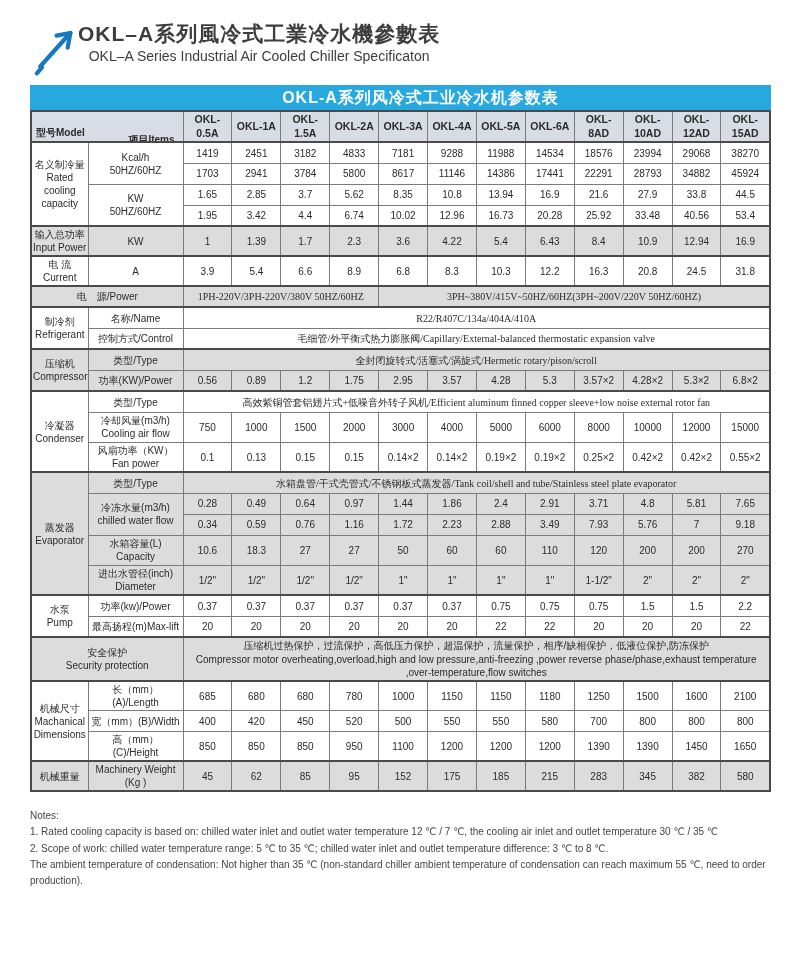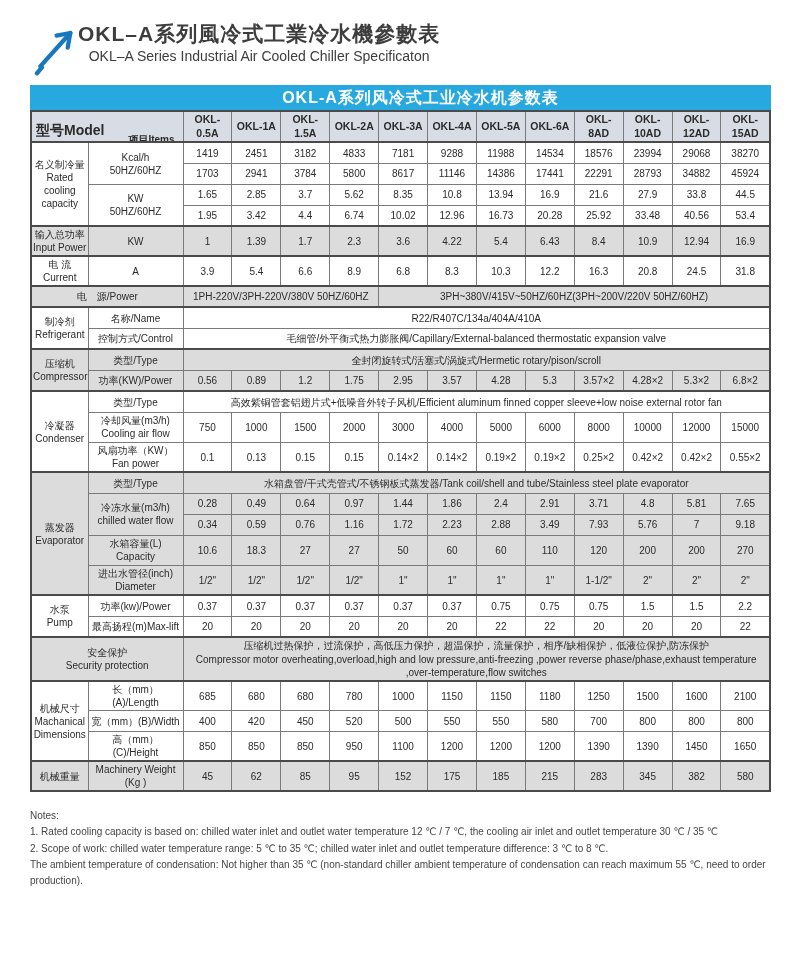--- a/index.html
+++ b/index.html
@@ -41,26 +41,26 @@
   tr.wh td { background:#ffffff; }
 
   tr.hdr td { background:#d8dce4; font-weight:bold; height:27px; font-size:10.5px; }
   td.corner {
     position:relative; padding:0;
     background-color:#d8dce4;
     background-image:linear-gradient(to bottom right,
       transparent calc(50% - 1px), #707070 calc(50% - 1px),
       #707070 calc(50% + 1px), transparent calc(50% + 1px));
   }
-  td.corner .model { position:absolute; left:4px; bottom:2px; font-weight:bold; font-size:14px; }
+  td.corner .model { position:absolute; left:4px; bottom:2px; font-weight:bold; font-size:10px; }
   td.corner .items { position:absolute; right:8px; top:21px; font-weight:bold; font-size:10px; }
 
   td.lab { white-space:pre-line; font-size:9.5px; }
   td.gl  { white-space:pre-line; font-size:9.5px; }
-  td.mg  { font-size:9.5px; }
+  td.mg  { font-size:9.5px;font-family:Liberation Serif, serif; }
   td.v   { font-size:10px; }
   td.sec { text-align:left; padding:3px 6px; white-space:normal;margin-left:28px; }
   td.sec .l1 { margin-bottom:1px; }
   tr.tall td { height:30px; }
 
   
   .notes { margin-top:16px; font-size:10px; color:#454545; line-height:1.62; width:741px; }
   .notes .ind  { padding-left:24px; }
   .notes-en { margin-top:2px; }
 </style>

